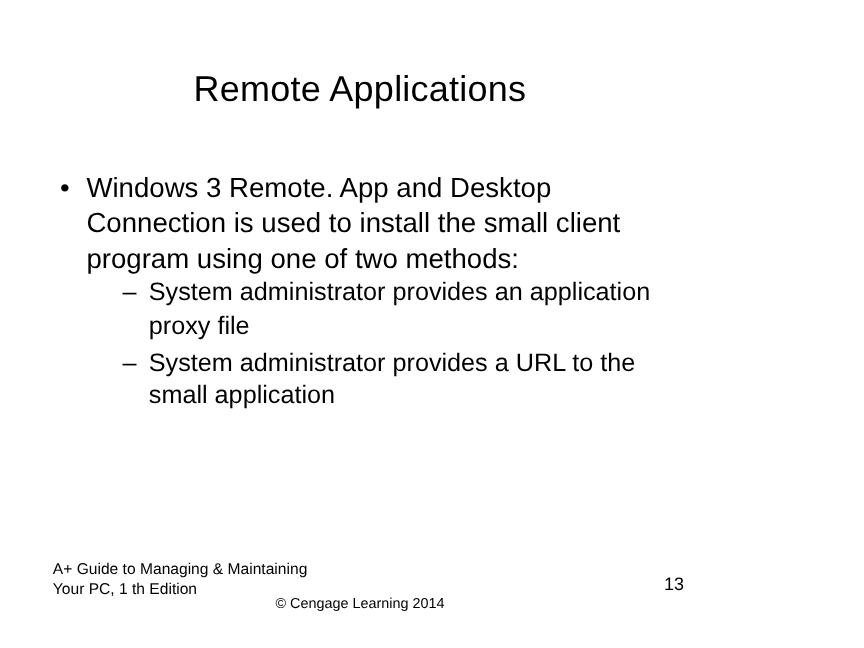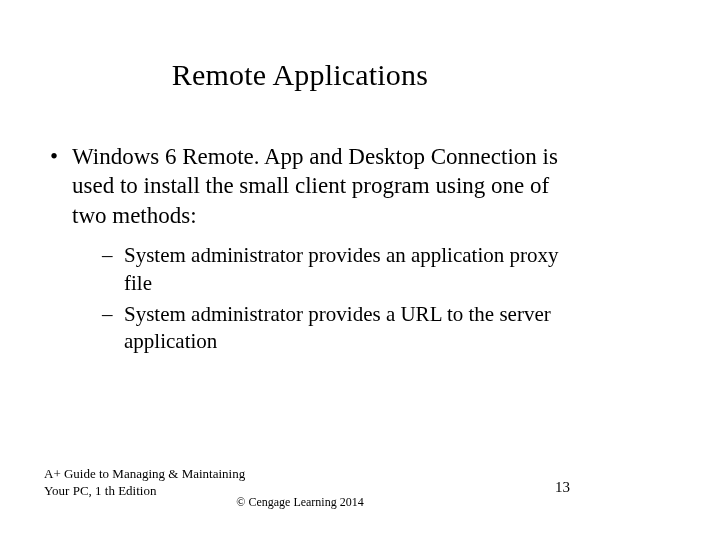--- a/index.html
+++ b/index.html
@@ -1,46 +1,46 @@
 <!DOCTYPE html>
 <html><head>
 <meta charset="utf-8">
 <style>
   * { margin: 0; padding: 0; box-sizing: border-box; }
   html, body { width: 720px; height: 540px; background: #fff; font-family: Arial, Helvetica, sans-serif; color: #000; }
-  .slide { position: relative; width: 600px; height: 540px; overflow: hidden; font-family: Liberation Serif, serif; }
+  .slide { position: relative; width: 600px; height: 540px; overflow: hidden; }
   .title { text-align: center; font-size: 30px; font-weight: 400; margin-top: 58px; letter-spacing: 0.2px; }
   .body { margin-top: 50px; padding: 0 40px 0 44px; }
   ul.level1 { list-style: none; }
   ul.level1 > li { position: relative; padding-left: 28px; font-size: 23px; line-height: 1.28; }
   ul.level1 > li::before { content: "•"; position: absolute; left: 6px; top: 0; font-size: 23px; }
-  ul.level2 { list-style: none; margin-top: 12px; }
+  ul.level2 { list-style: none; }
   ul.level2 > li { position: relative; padding-left: 52px; font-size: 21px; line-height: 1.3; margin-bottom: 4px; }
   ul.level2 > li::before { content: "–"; position: absolute; left: 30px; top: 0; font-size: 21px; }
   .footer { position: absolute; left: 0; right: 0; bottom: 28px; height: 40px; }
   .footer-left { position: absolute; left: 44px; bottom: 12px; font-size: 13px; line-height: 1.35; }
   .footer-center { position: absolute; left: 0; right: 0; bottom: 2px; text-align: center; font-size: 12px; }
   .footer-right { position: absolute; right: 30px; bottom: 16px; font-size: 15px; }
 </style>
 </head>
 <body>
 
 <div class="slide">
   <h1 class="title">Remote Applications</h1>
 
   <div class="body">
     <ul class="level1">
       <li>
-        <span>Windows 6 Remote. App and Desktop Connection is used to install the small client program using one of two methods:</span>
+        <span>Windows 3 Remote. App and Desktop Connection is used to install the small client program using one of two methods:</span>
         <ul class="level2">
           <li>
             <span>System administrator provides an application proxy file</span>
           </li>
           <li>
-            <span>System administrator provides a URL to the server application</span>
+            <span>System administrator provides a URL to the small application</span>
           </li>
         </ul>
       </li>
     </ul>
   </div>
 
   <div class="footer">
     <div class="footer-left">
       <span>A+ Guide to Managing &amp; Maintaining</span><br>
       <span>Your PC, 1 th Edition</span>

